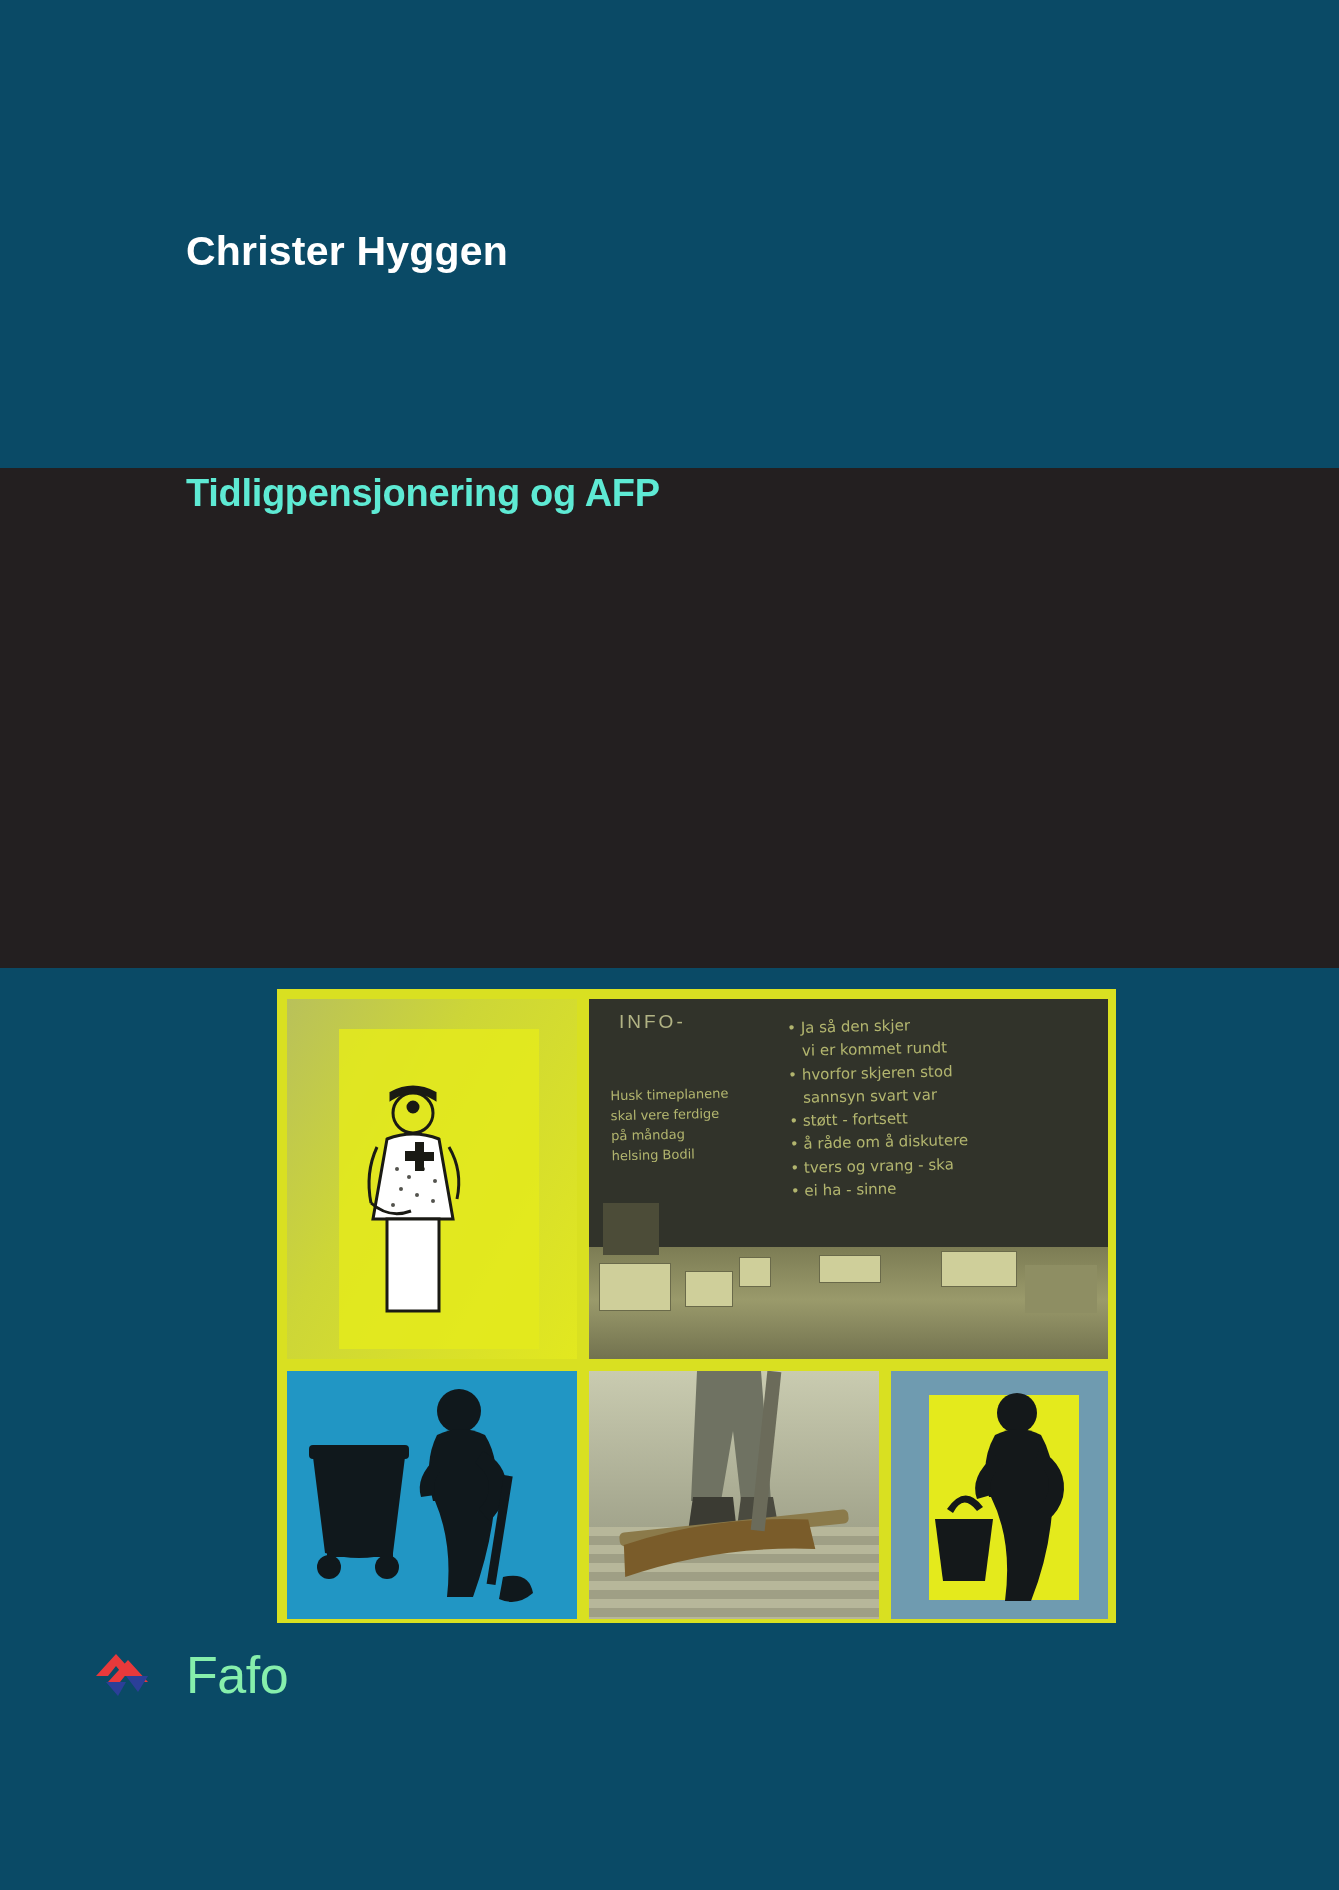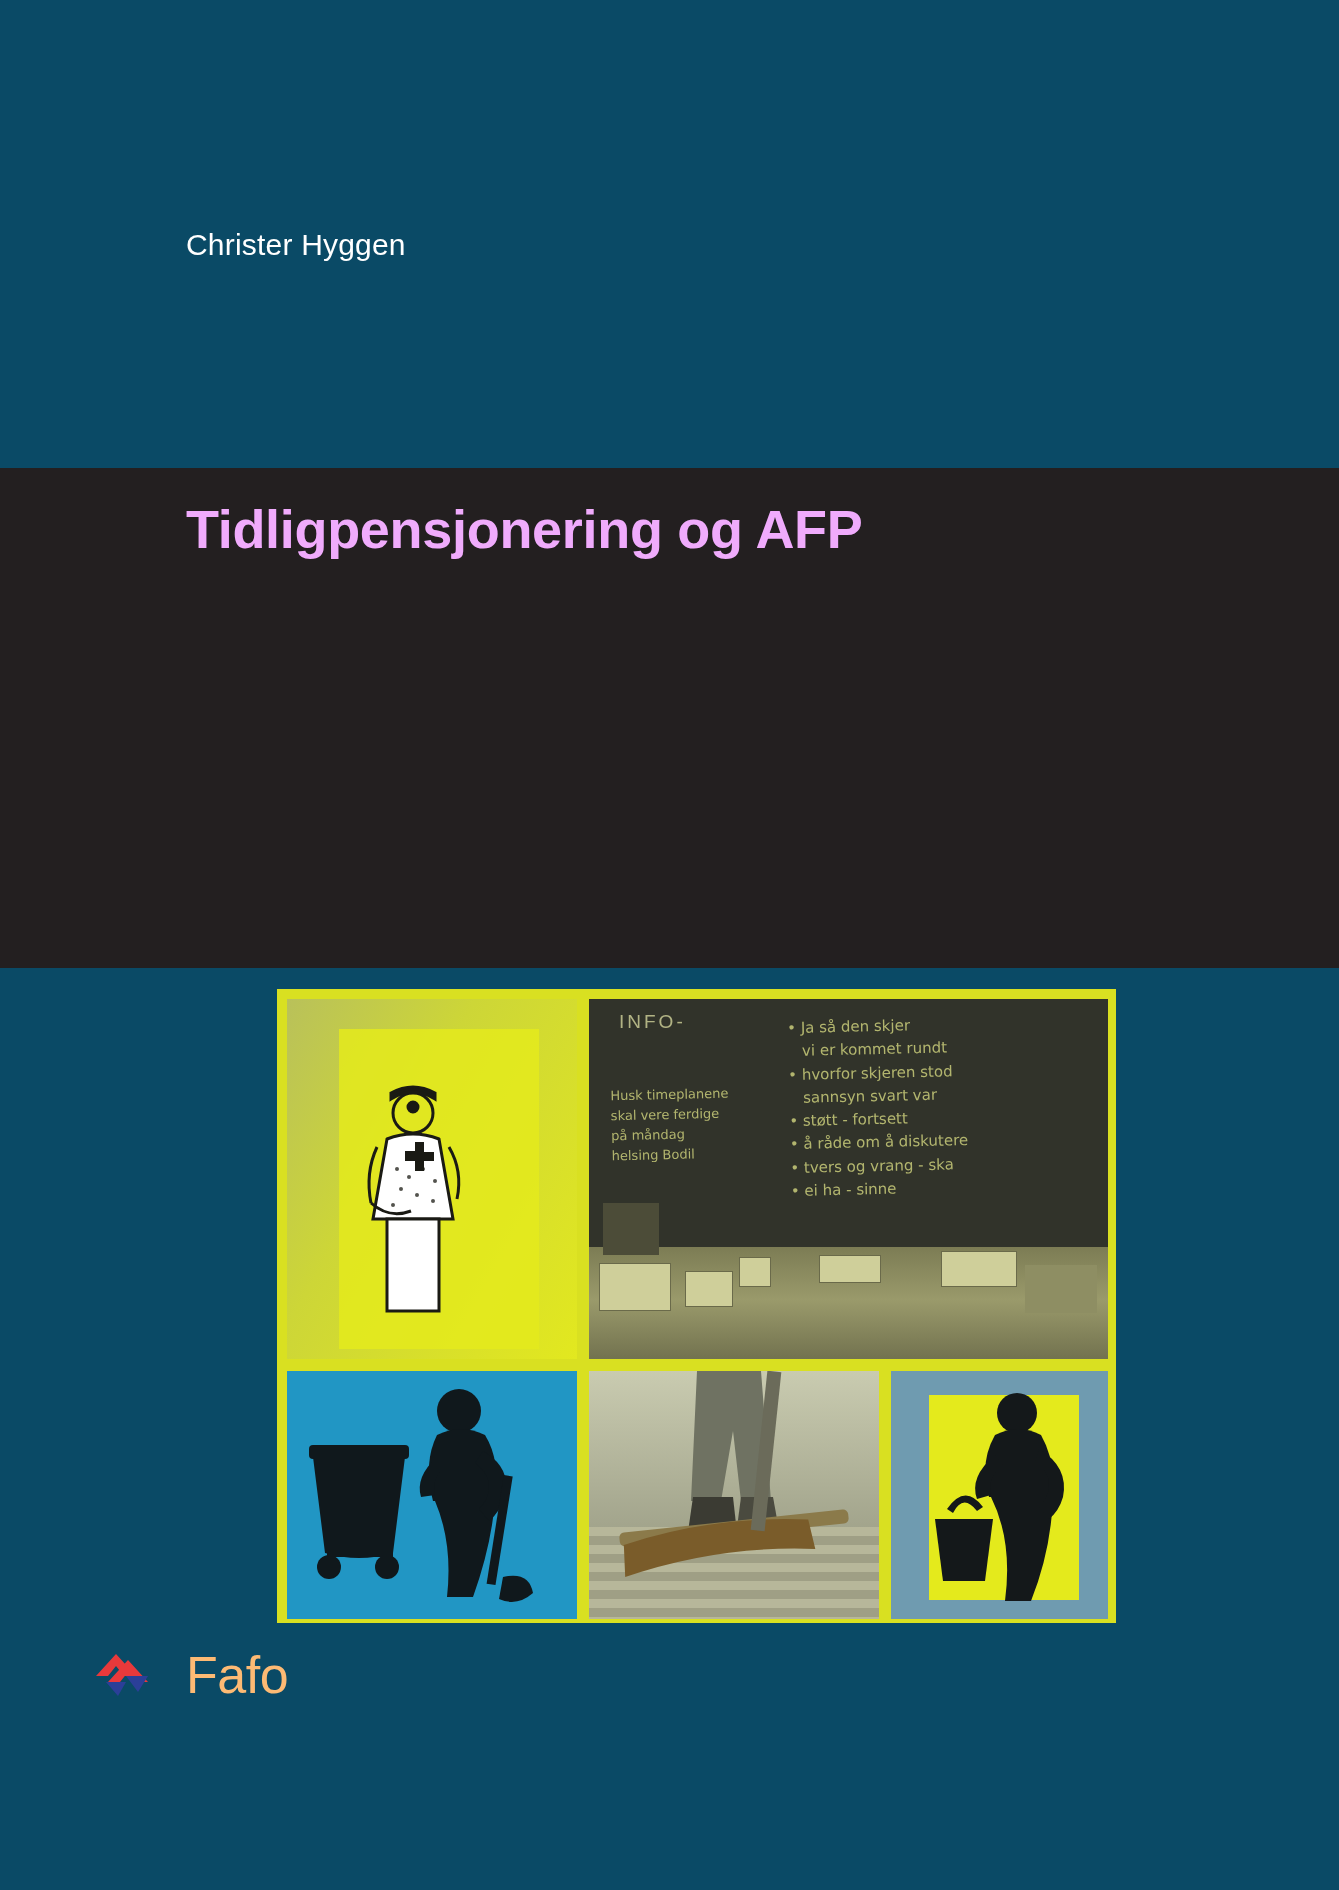--- a/index.html
+++ b/index.html
@@ -20,41 +20,41 @@
     inset: 0;
     background: #0a4a66;
   }
 
   
   .author {
     position: absolute;
     left: 186px;
     top: 228px;
     color: #ffffff;
-    font-size: 30px;
+    font-size: 41px;
     letter-spacing: 0.2px;
-    font-weight: 400;
+    font-weight: 700;
   }
 
   
   .title-band {
     position: absolute;
     left: 0;
     top: 468px;
     width: 1339px;
     height: 500px;
     background: #231f20;
   }
 
   .title-main {
     position: absolute;
     left: 186px;
-    top: 498px;
-    color: #f0abfc;
-    font-size: 54px;
+    top: 472px;
+    color: #5eead4;
+    font-size: 38px;
     font-weight: bold;
     letter-spacing: -0.3px;
   }
 
   .title-sub {
     position: absolute;
     left: 186px;
     top: 568px;
     color: #ffffff;
     font-size: 41px;
@@ -236,21 +236,21 @@
     display: flex;
     align-items: center;
     gap: 14px;
   }
   .logo-mark {
     width: 84px;
     height: 58px;
     position: relative;
   }
   .logo-text {
-    color: #fdba74;
+    color: #86efac;
     font-size: 52px;
     font-weight: 400;
     letter-spacing: -0.5px;
   }
 </style>
 </head>
 <body>
 
 <div class="cover">
 

